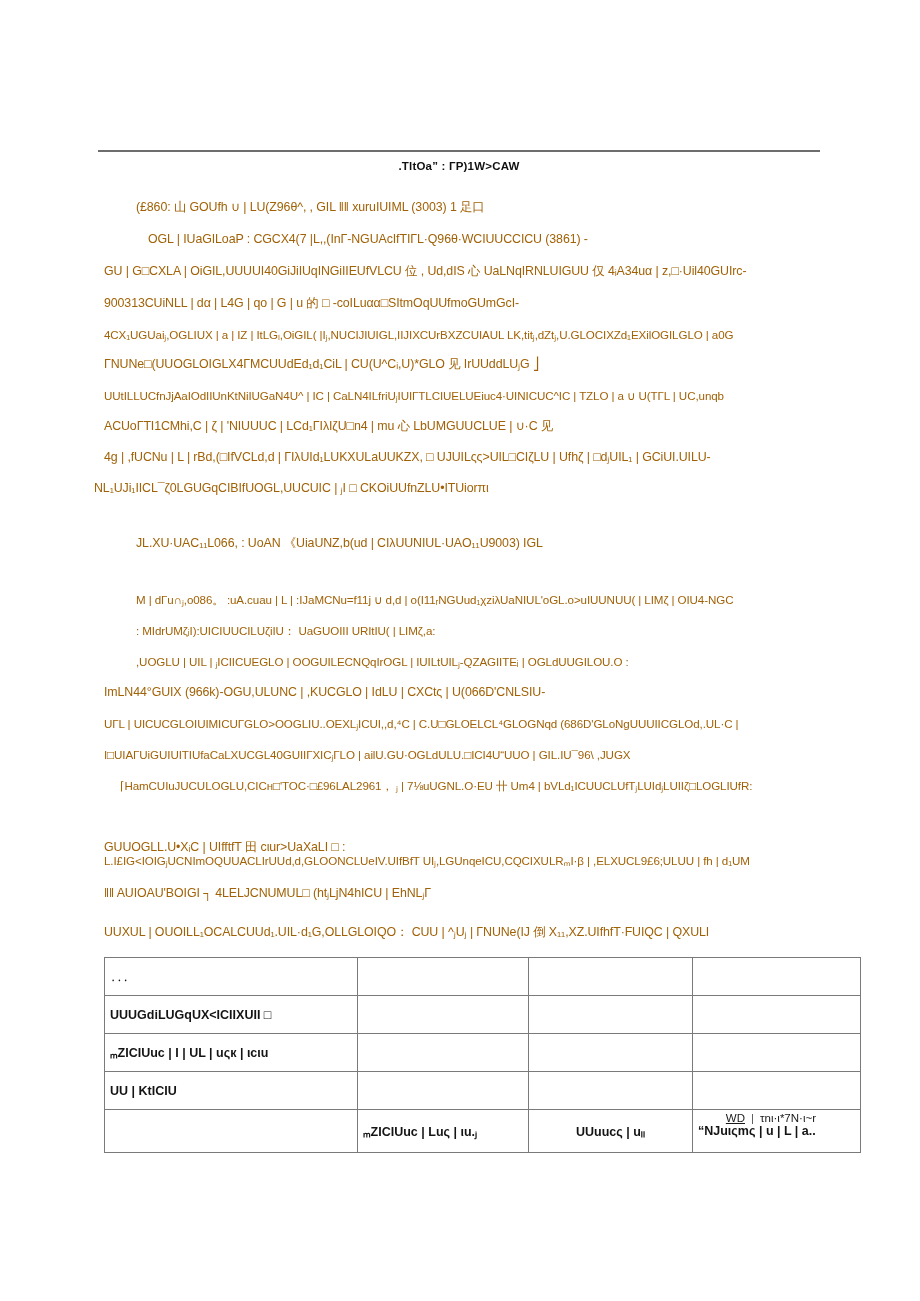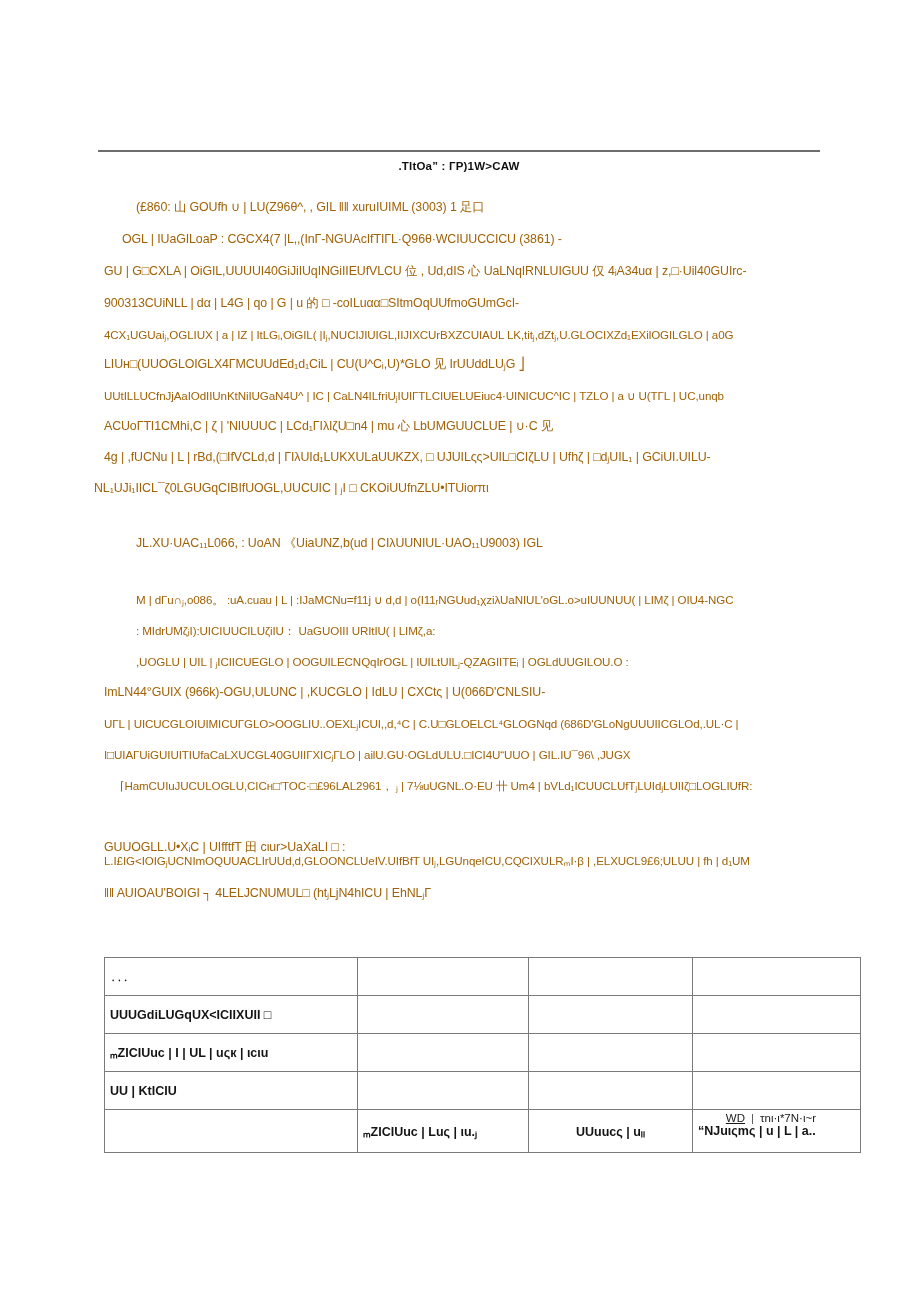--- a/index.html
+++ b/index.html
@@ -113,42 +113,43 @@
 </head>
 <body>
 
 <div class="page">
 
   <div class="header-rule"></div>
 
   <div class="doc-title">.TltOa”  : ГР)1W&gt;CAW</div>
 
   <div class="tline" style="left:136px; top:200px;">(£860:  山 GOUfh ∪  |  LU(Z96θ^,  , GIL  ‖‖ xuruIUIML (3003) 1 足口</div>
-  <div class="tline" style="left:122px; top:232px;">OGL | IUaGILoaP                    :                          CGCX4(7 |L,,(InΓ-NGUAcIfTIΓL·Q96θ·WCIUUCCICU (3861) -</div>
+  <div class="tline" style="left:148px; top:232px;">OGL | IUaGILoaP                    :                          CGCX4(7 |L,,(InΓ-NGUAcIfTIΓL·Q96θ·WCIUUCCICU (3861) -</div>
   <div class="tline" style="left:104px; top:264px;">GU | G□CXLA | OiGIL,UUUUI40GiJiIUqINGiIIEUfVLCU 位 , Ud,dIS 心 UaLNqIRNLUIGUU 仅 4ᵢA34uα | z,□·Uil40GUIrc-</div>
   <div class="tline" style="left:104px; top:296px;">900313CUiNLL | dα | L4G | qo | G | u                    的                □                     -coILuαα□SItmOqUUfmoGUmGcI-</div>
   <div class="tline sm" style="left:104px; top:327px;">4CX₁UGUaiⱼ,OGLIUX | a | IZ | ItLGₗ,OiGIL( |Iⱼ,NUCIJIUIGL,IIJIXCUrBXZCUIAUL LK,titⱼ,dZtⱼ,U.GLOCIXZd₁EXilOGILGLO | a0G</div>
-  <div class="tline" style="left:104px; top:357px;">LIUн□(UUOGLOIGLX4ΓMCUUdEd₁d₁CiL | CU(U^Cᵢ,U)*GLO                      ⻅                    IrUUddLUⱼG                        ⎦</div>
+  <div class="tline" style="left:104px; top:357px;">ΓNUNe□(UUOGLOIGLX4ΓMCUUdEd₁d₁CiL | CU(U^Cᵢ,U)*GLO                      ⻅                    IrUUddLUⱼG                        ⎦</div>
   <div class="tline sm" style="left:104px; top:388px;">UUtILLUCfnJjAaIOdIIUnKtNiIUGaN4U^ | IC | CaLN4ILfriUⱼIUIΓTLCIUELUEiuc4·UINICUC^IC | TZLO | a ∪ U(TΓL | UC,unqb</div>
   <div class="tline" style="left:104px; top:419px;">ACUoΓTI1CMhi,C | ζ | 'NIUUUC | LCd₁ΓIλIζU□n4 | mu                心                LbUMGUUCLUE | ∪·C                        ⻅</div>
   <div class="tline" style="left:104px; top:450px;">4g | ,fUCNu | L | rBd,(□IfVCLd,d | ΓIλUId₁LUKXULaUUKZX,        □       UJUILςς&gt;UIL□CIζLU | Ufhζ | □dⱼUIL₁ | GCiUI.UILU-</div>
   <div class="tline" style="left:94px; top:481px;">NL₁UJi₁IICL¯ζ0LGUGqCIBIfUOGL,UUCUIC | ⱼI □ CKOiUUfnZLU•ITUiorπι</div>
 
   <div class="tline" style="left:136px; top:536px;">JL.XU·UAC₁₁L066,  : UoAN 《UiaUNZ,b(ud | CIλUUNIUL·UAO₁₁U9003) IGL</div>
   <div class="tline sm" style="left:136px; top:592px;">M | dΓu∩ⱼ,o086。 :uA.cuau | L | :IJaMCNu=f11j ∪ d,d | o(I11ᵣNGUud₁χziλUaNIUL'ᴏGL.o&gt;uIUUNUU( | LIMζ | OIU4-NGC</div>
   <div class="tline sm" style="left:136px; top:623px;">:  MIdrUMζᵢI):UICIUUCILUζiIU：  UaGUOIII                                                     URItIU( | LIMζ,a:</div>
   <div class="tline sm" style="left:136px; top:654px;">,UOGLU | UIL | ⱼICIICUEGLO | OOGUILECNQqIrOGL | IUILtUILⱼ-QZAGIITEᵢ | OGLdUUGILOU.O                                    :</div>
   <div class="tline" style="left:104px; top:685px;">ImLN44°GUIX (966k)-OGU,ULUNC | ,KUCGLO | IdLU | CXCtς | U(066D'CNLSIU-</div>
   <div class="tline sm" style="left:104px; top:716px;">UΓL | UICUCGLOIUIMICUΓGLO&gt;OOGLIU..OEXLⱼICUI,,d,⁴C | C.U□GLOELCL⁴GLOGNqd (686D'GLoNgUUUIICGLOd,.UL·C |</div>
   <div class="tline sm" style="left:104px; top:747px;">I□UIAΓUiGUIUITIUfaCaLXUCGL40GUIIΓXICⱼΓLO | ailU.GU·OGLdULU.□ICI4U“UUO | GIL.IU¯96\ ,JUGX</div>
   <div class="tline sm" style="left:120px; top:778px;">⌈HamCUIuJUCULOGLU,CICн□'TOC·□£96LAL2961， ⱼ | 7⅛uUGNL.O·EU 卄 Um4 | bVLd₁ICUUCLUfTⱼLUIdⱼLUIIζ□LOGLIUfR:</div>
   <div class="tline sm" style="left:104px; top:809px;margin-top:44px;">L.I£IG&lt;IOIGⱼUCNImOQUUACLIrUUd,d,GLOONCLUeIV.UIfBfT UIⱼ,LGUnqeICU,CQCIXULRₘI·β | ,ELXUCL9£6;ULUU | fh | d₁UM</div>
   <div class="tline" style="left:104px; top:840px;">GUUOGLL.U•XᵢC | UIfftfT 田 cιur&gt;UaXaLI □ :</div>
 
   <div class="tline" style="left:104px; top:886px;">‖‖ AUIOAU'BOIGI ┐ 4LELJCNUMUL□ (htⱼLjN4hICU | EhNLⱼΓ</div>
+  <div class="tline" style="left:104px; top:925px;">UUXUL | OUOILL₁OCALCUUd₁.UIL·d₁G,OLLGLOIQO：  CUU | ^ⱼUⱼ | ΓNUNe(IJ 倒 X₁₁,XZ.UIfhfT·FUIQC | QXULI</div>
 
   <table class="grid">
     <tbody>
       <tr>
         <td class="c1">․․․</td>
         <td class="c2"></td>
         <td class="c3"></td>
         <td class="c4"></td>
       </tr>
       <tr>

